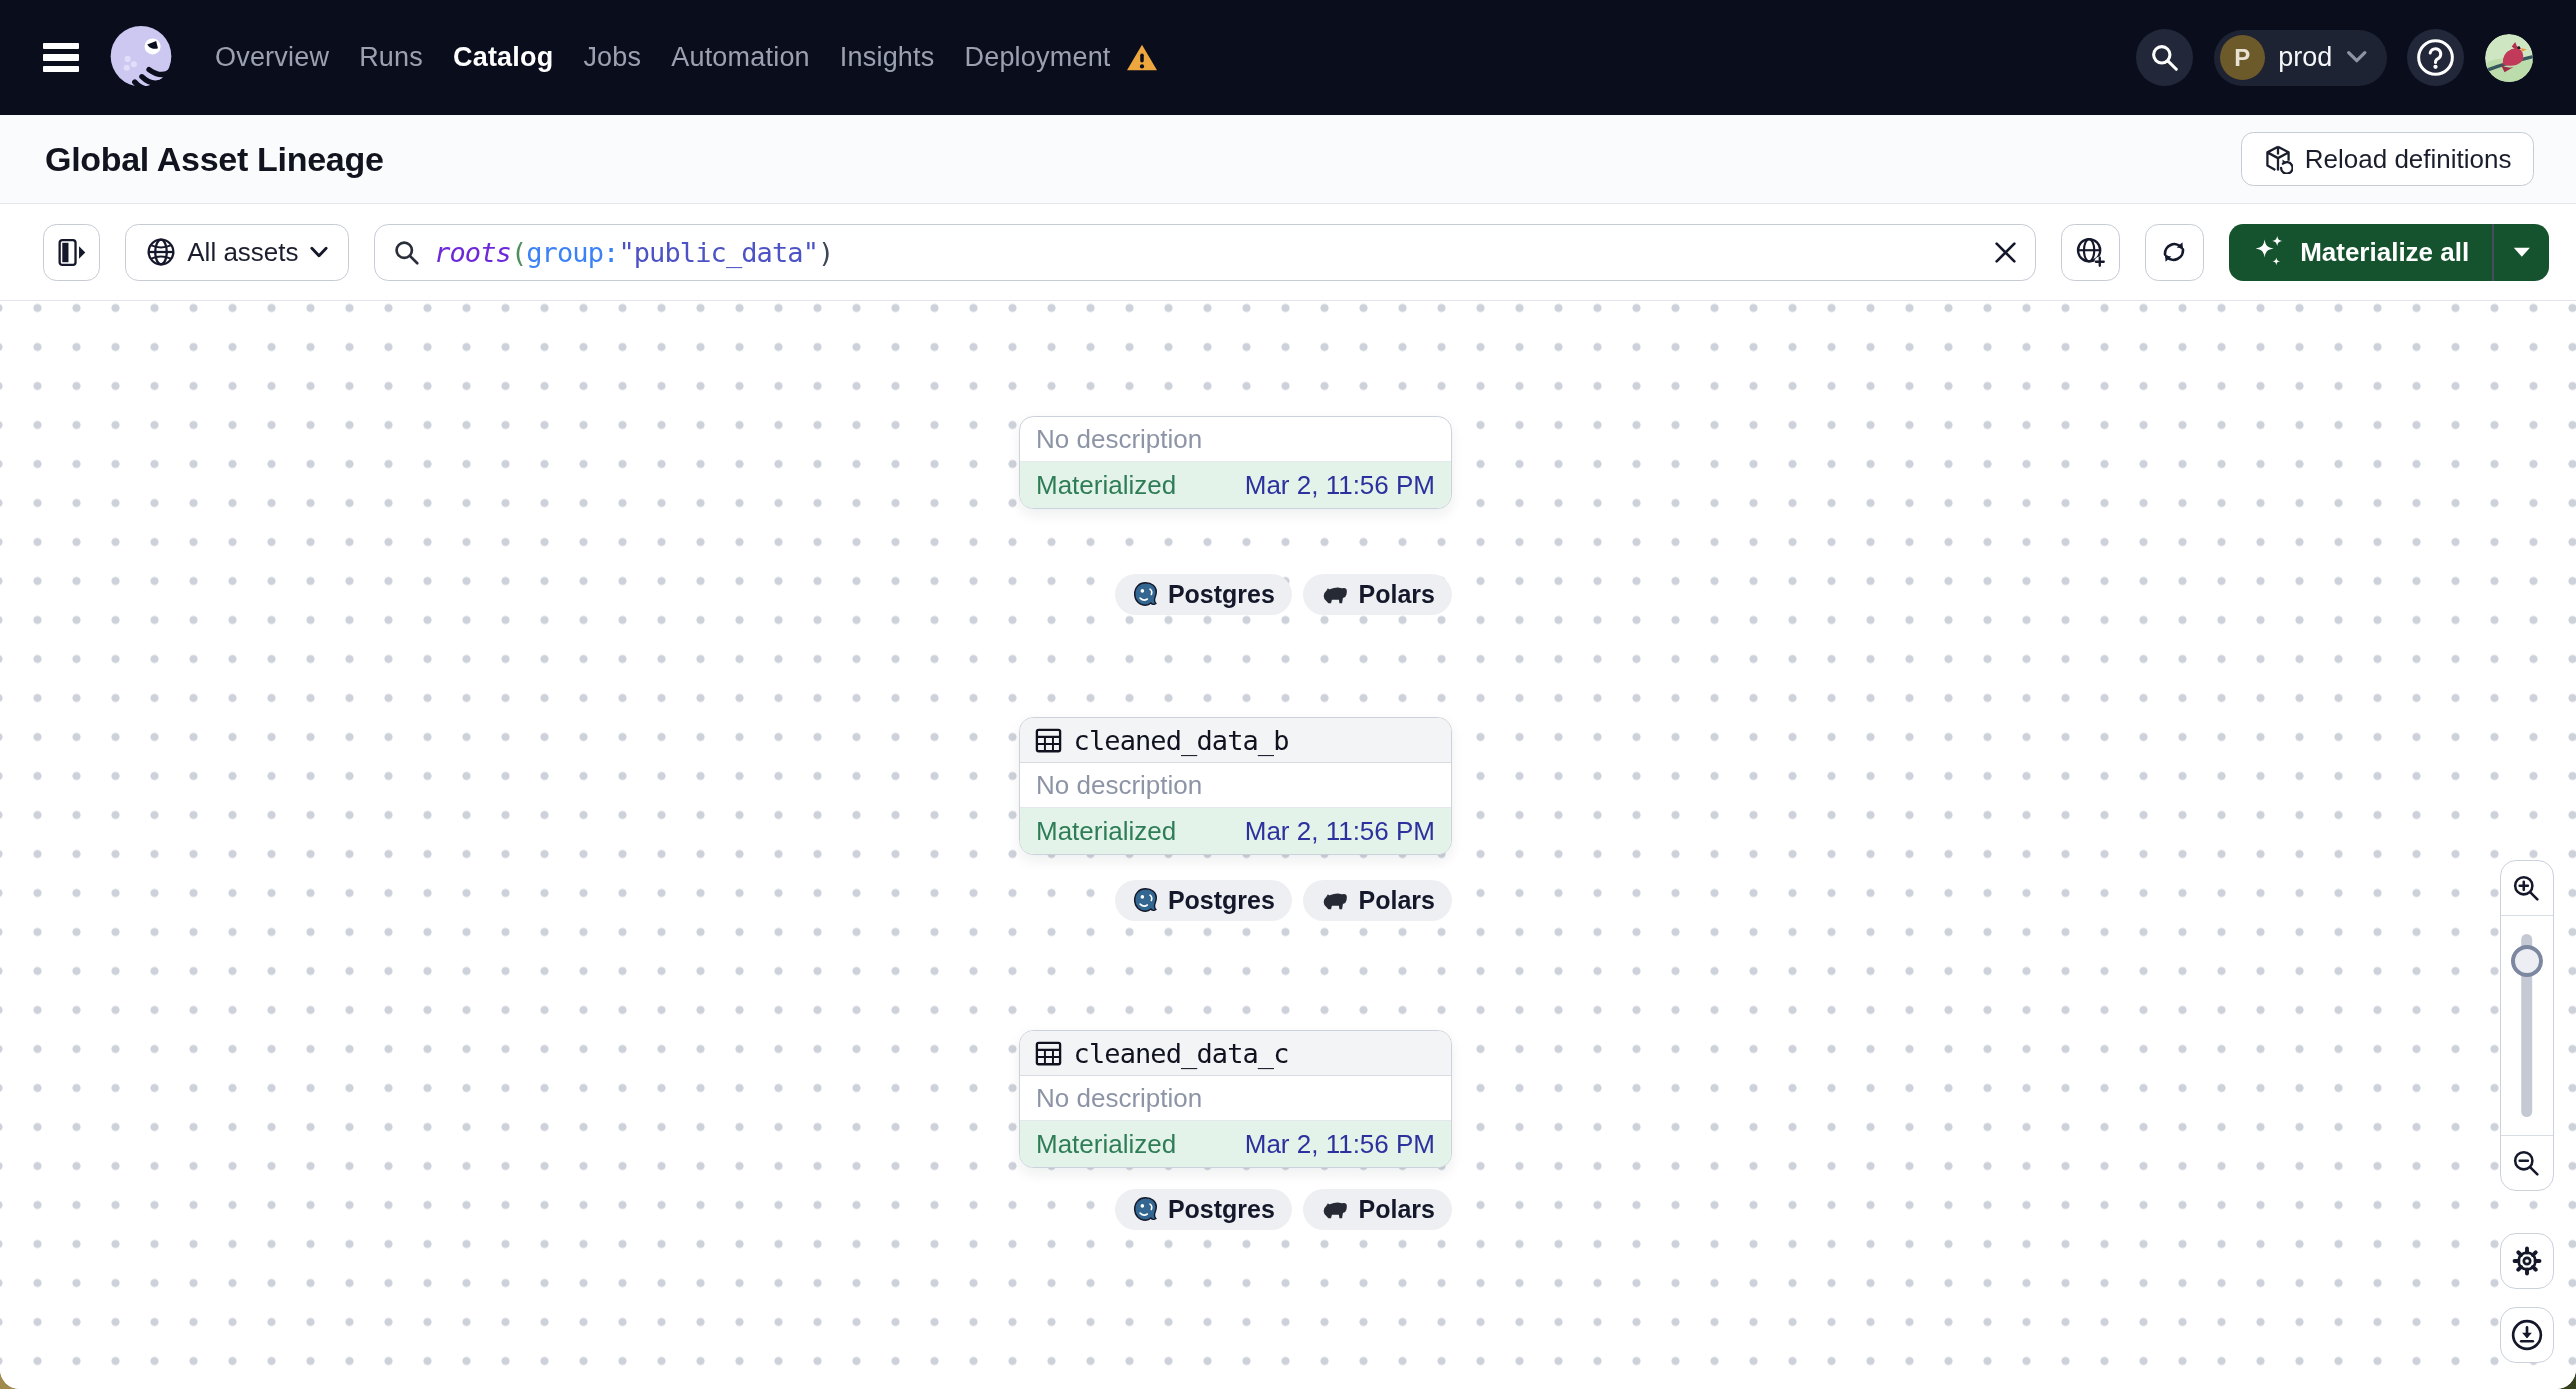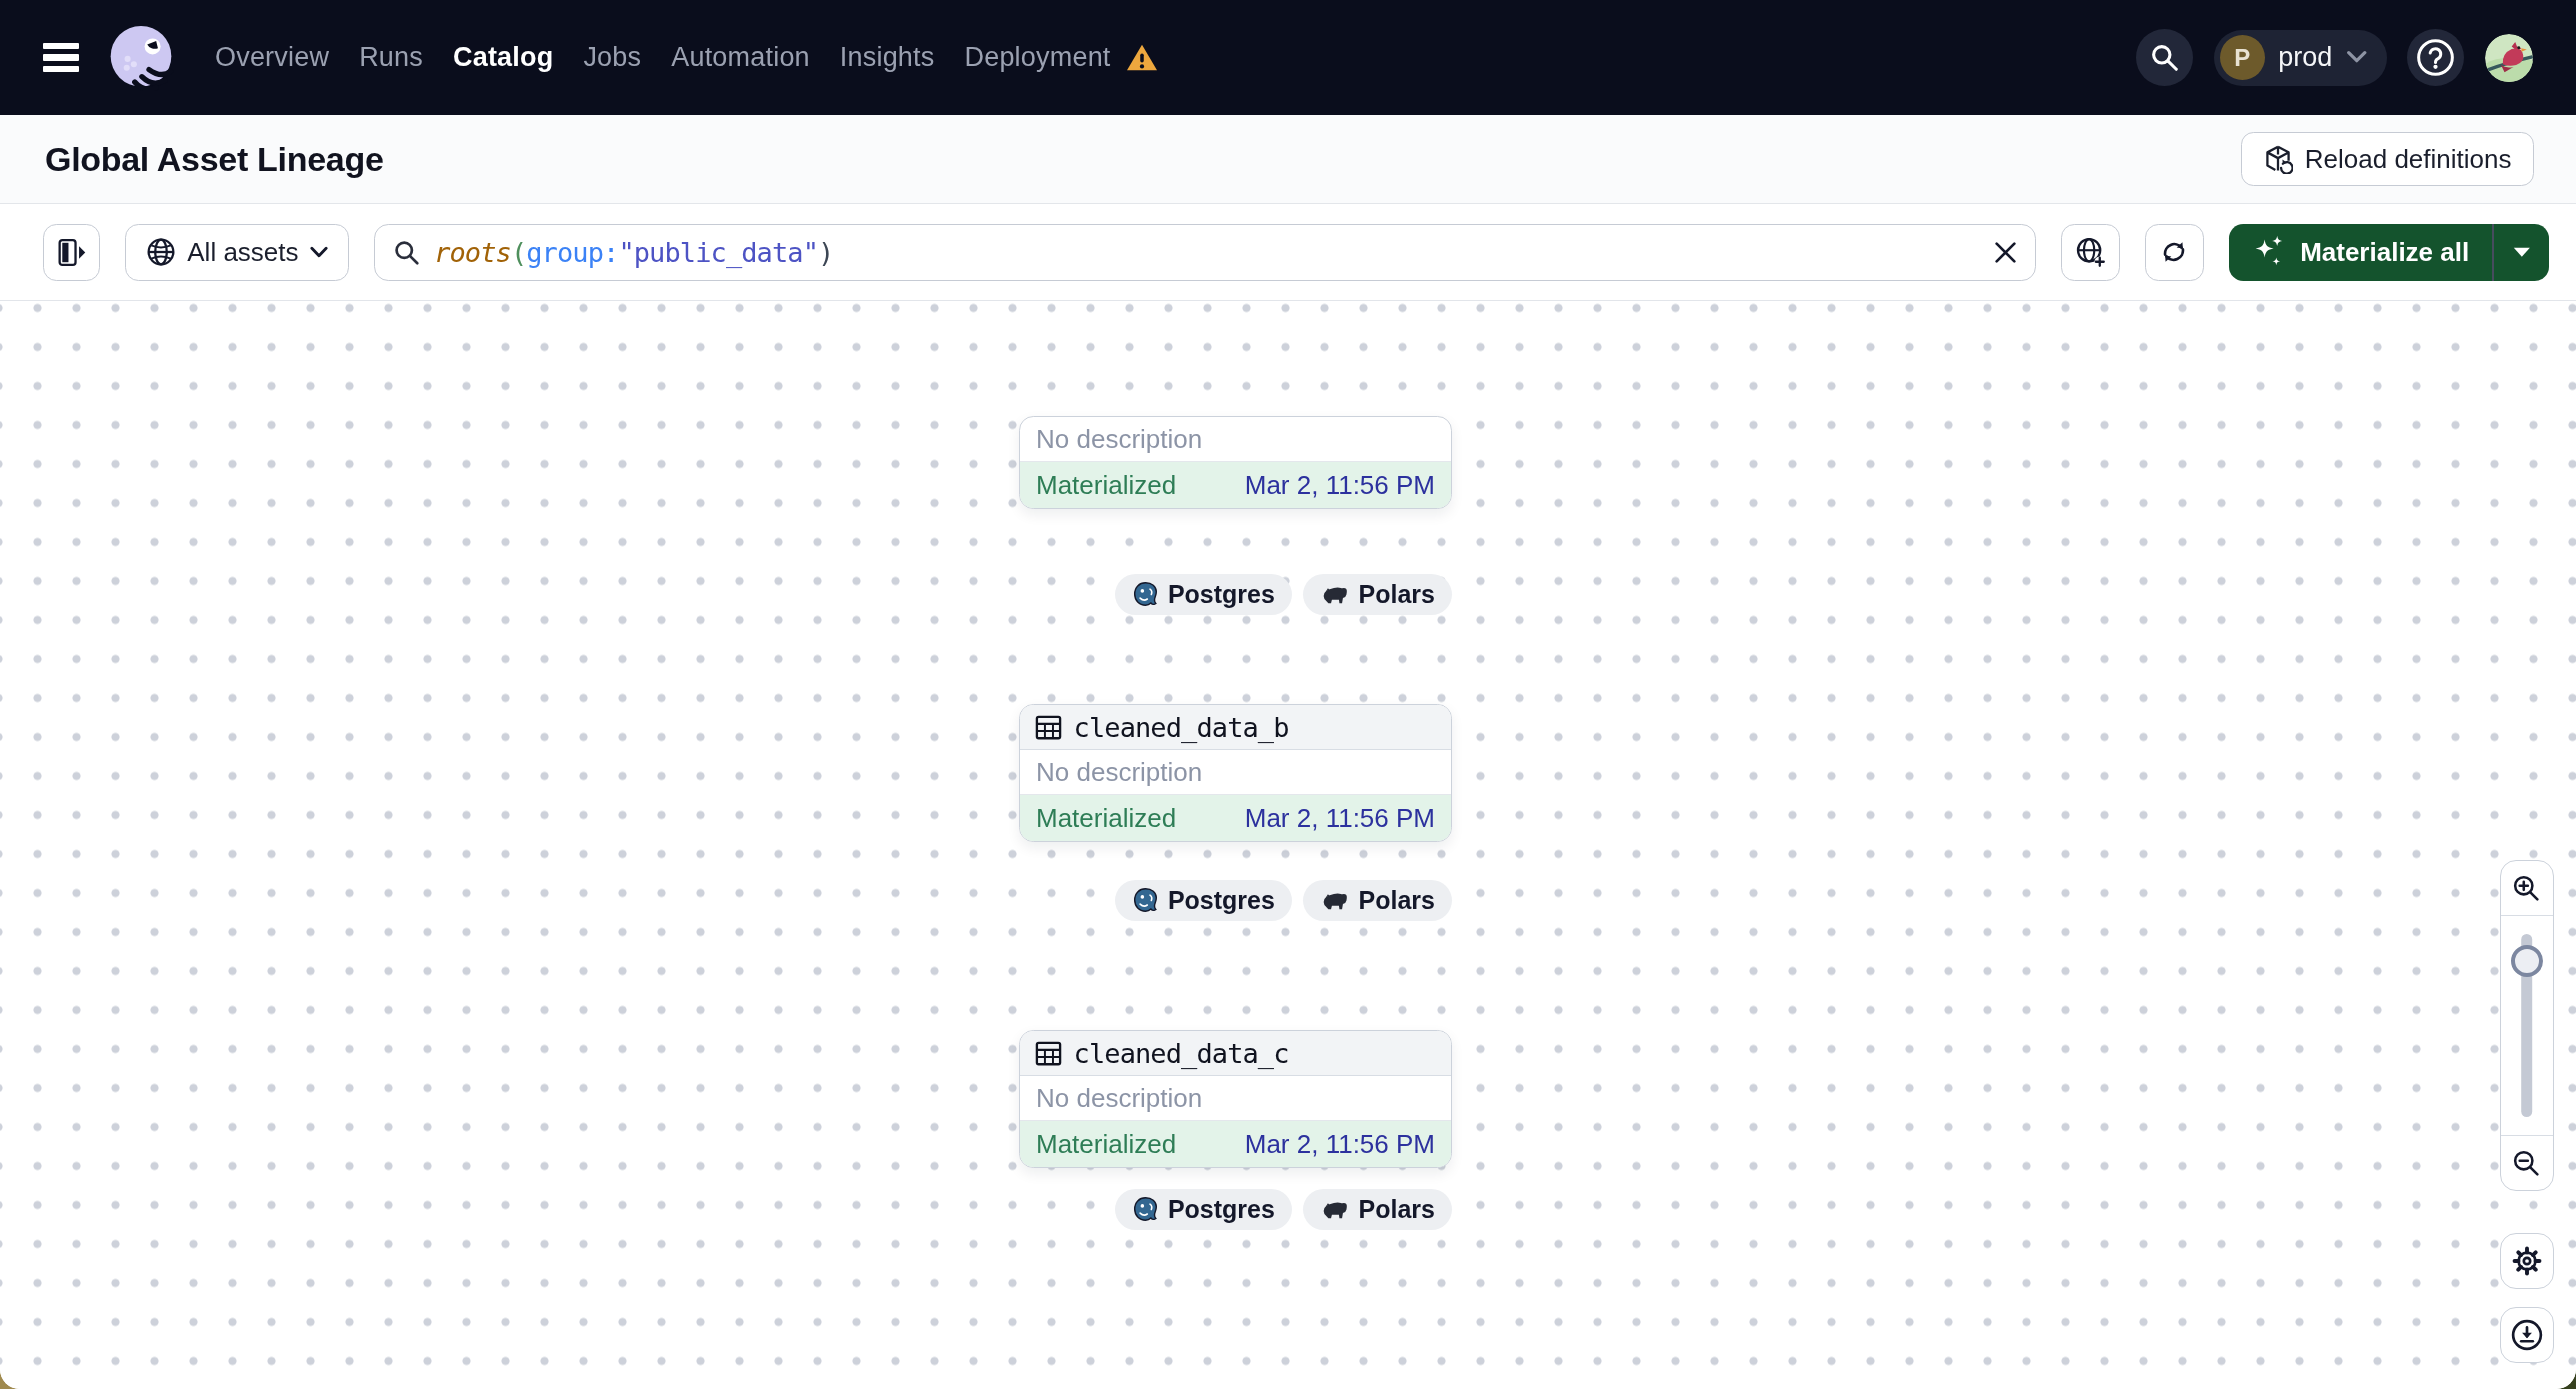--- a/index.html
+++ b/index.html
@@ -34,21 +34,21 @@
   .page-title { font-size: 34px; font-weight: 600; color: #11131f; letter-spacing: -0.3px; }
   .header-spacer { flex: 1; }
   .btn-outline { height: 54px; border: 1.8px solid #c6cbd4; background: #fff; border-radius: 12.5px; display: flex; align-items: center; gap: 11.6px; padding: 0 21.5px; font-size: 26px; font-weight: 500; color: #1a1e2c; cursor: pointer; }
 
   
   .toolbar { height: 97px; background: #fff; border-bottom: 1.8px solid #e2e5ea; display: flex; align-items: center; padding: 0 27px 0 43px; gap: 25px; }
   .tool-btn { height: 57px; min-width: 52px; border: 1.8px solid #c6cbd4; background: #fff; border-radius: 13.4px; display: flex; align-items: center; justify-content: center; padding: 0 12.5px; cursor: pointer; color: #1a1e2c; flex: none; }
   .scope-btn { gap: 11.6px; padding: 0 19.7px; font-size: 26px; font-weight: 500; }
   .searchbox { flex: 1; height: 57px; border: 1.8px solid #c6cbd4; border-radius: 14.3px; display: flex; align-items: center; padding: 0 18px; gap: 14.3px; cursor: text; }
   .query { font-family: "DejaVu Sans Mono", monospace; font-size: 27px; letter-spacing: -0.9px; white-space: pre; }
-  .q-fn { font-style: italic; color: #a16207; }
+  .q-fn { font-style: italic; color: #6d28d9; }
   .q-paren-open { color: #4e8f5c; }
   .q-key { color: #3b82f6; }
   .q-str { color: #4d53c4; }
   .q-paren-close { color: #3c4654; }
   .search-spacer { flex: 1; }
   .clear-x { cursor: pointer; display: flex; }
   .mat-btn { height: 57px; background: #14532d; border-radius: 14.3px; display: flex; align-items: stretch; color: #fff; cursor: pointer; flex: none; }
   .mat-main { display: flex; align-items: center; gap: 12.5px; padding: 0 23px; font-size: 26px; font-weight: 600; }
   .mat-divider { width: 1.8px; background: #474c5e; margin: 0; }
   .mat-caret { width: 55px; display: flex; align-items: center; justify-content: center; }
@@ -280,21 +280,21 @@
       <div class="tag-pill">
         <svg width="30" height="23" viewBox="0 0 34 26">
           <path d="M5 18 q -3 -8 6 -11 q 10 -4 16 0 q 4 2 3 6 q -0.5 3 -4 4 l -1 6 h -3 l -0.5 -4 h -8 l -1 4 h -3 z" fill="#262a35"></path>
           <circle cx="27" cy="9" r="3.4" fill="#262a35"></circle>
           <path d="M7 9 l 2 -3 l 2 2 z" fill="#262a35"></path>
         </svg>
         <span>Polars</span>
       </div>
     </div>
 
-    <div class="asset-node" style="top:403px">
+    <div class="asset-node" style="top:416px">
       <div class="node-header">
         <svg width="27" height="25" viewBox="0 0 30 28">
           <rect x="2" y="2" width="26" height="24" rx="2" stroke="#10131f" stroke-width="2.6" fill="none"></rect>
           <line x1="2" y1="10" x2="28" y2="10" stroke="#10131f" stroke-width="2.6"></line>
           <line x1="2" y1="18" x2="28" y2="18" stroke="#10131f" stroke-width="2.2"></line>
           <line x1="11" y1="10" x2="11" y2="26" stroke="#10131f" stroke-width="2.2"></line>
           <line x1="20" y1="10" x2="20" y2="26" stroke="#10131f" stroke-width="2.2"></line>
         </svg>
         <span class="node-name">cleaned_data_b</span>
       </div>

